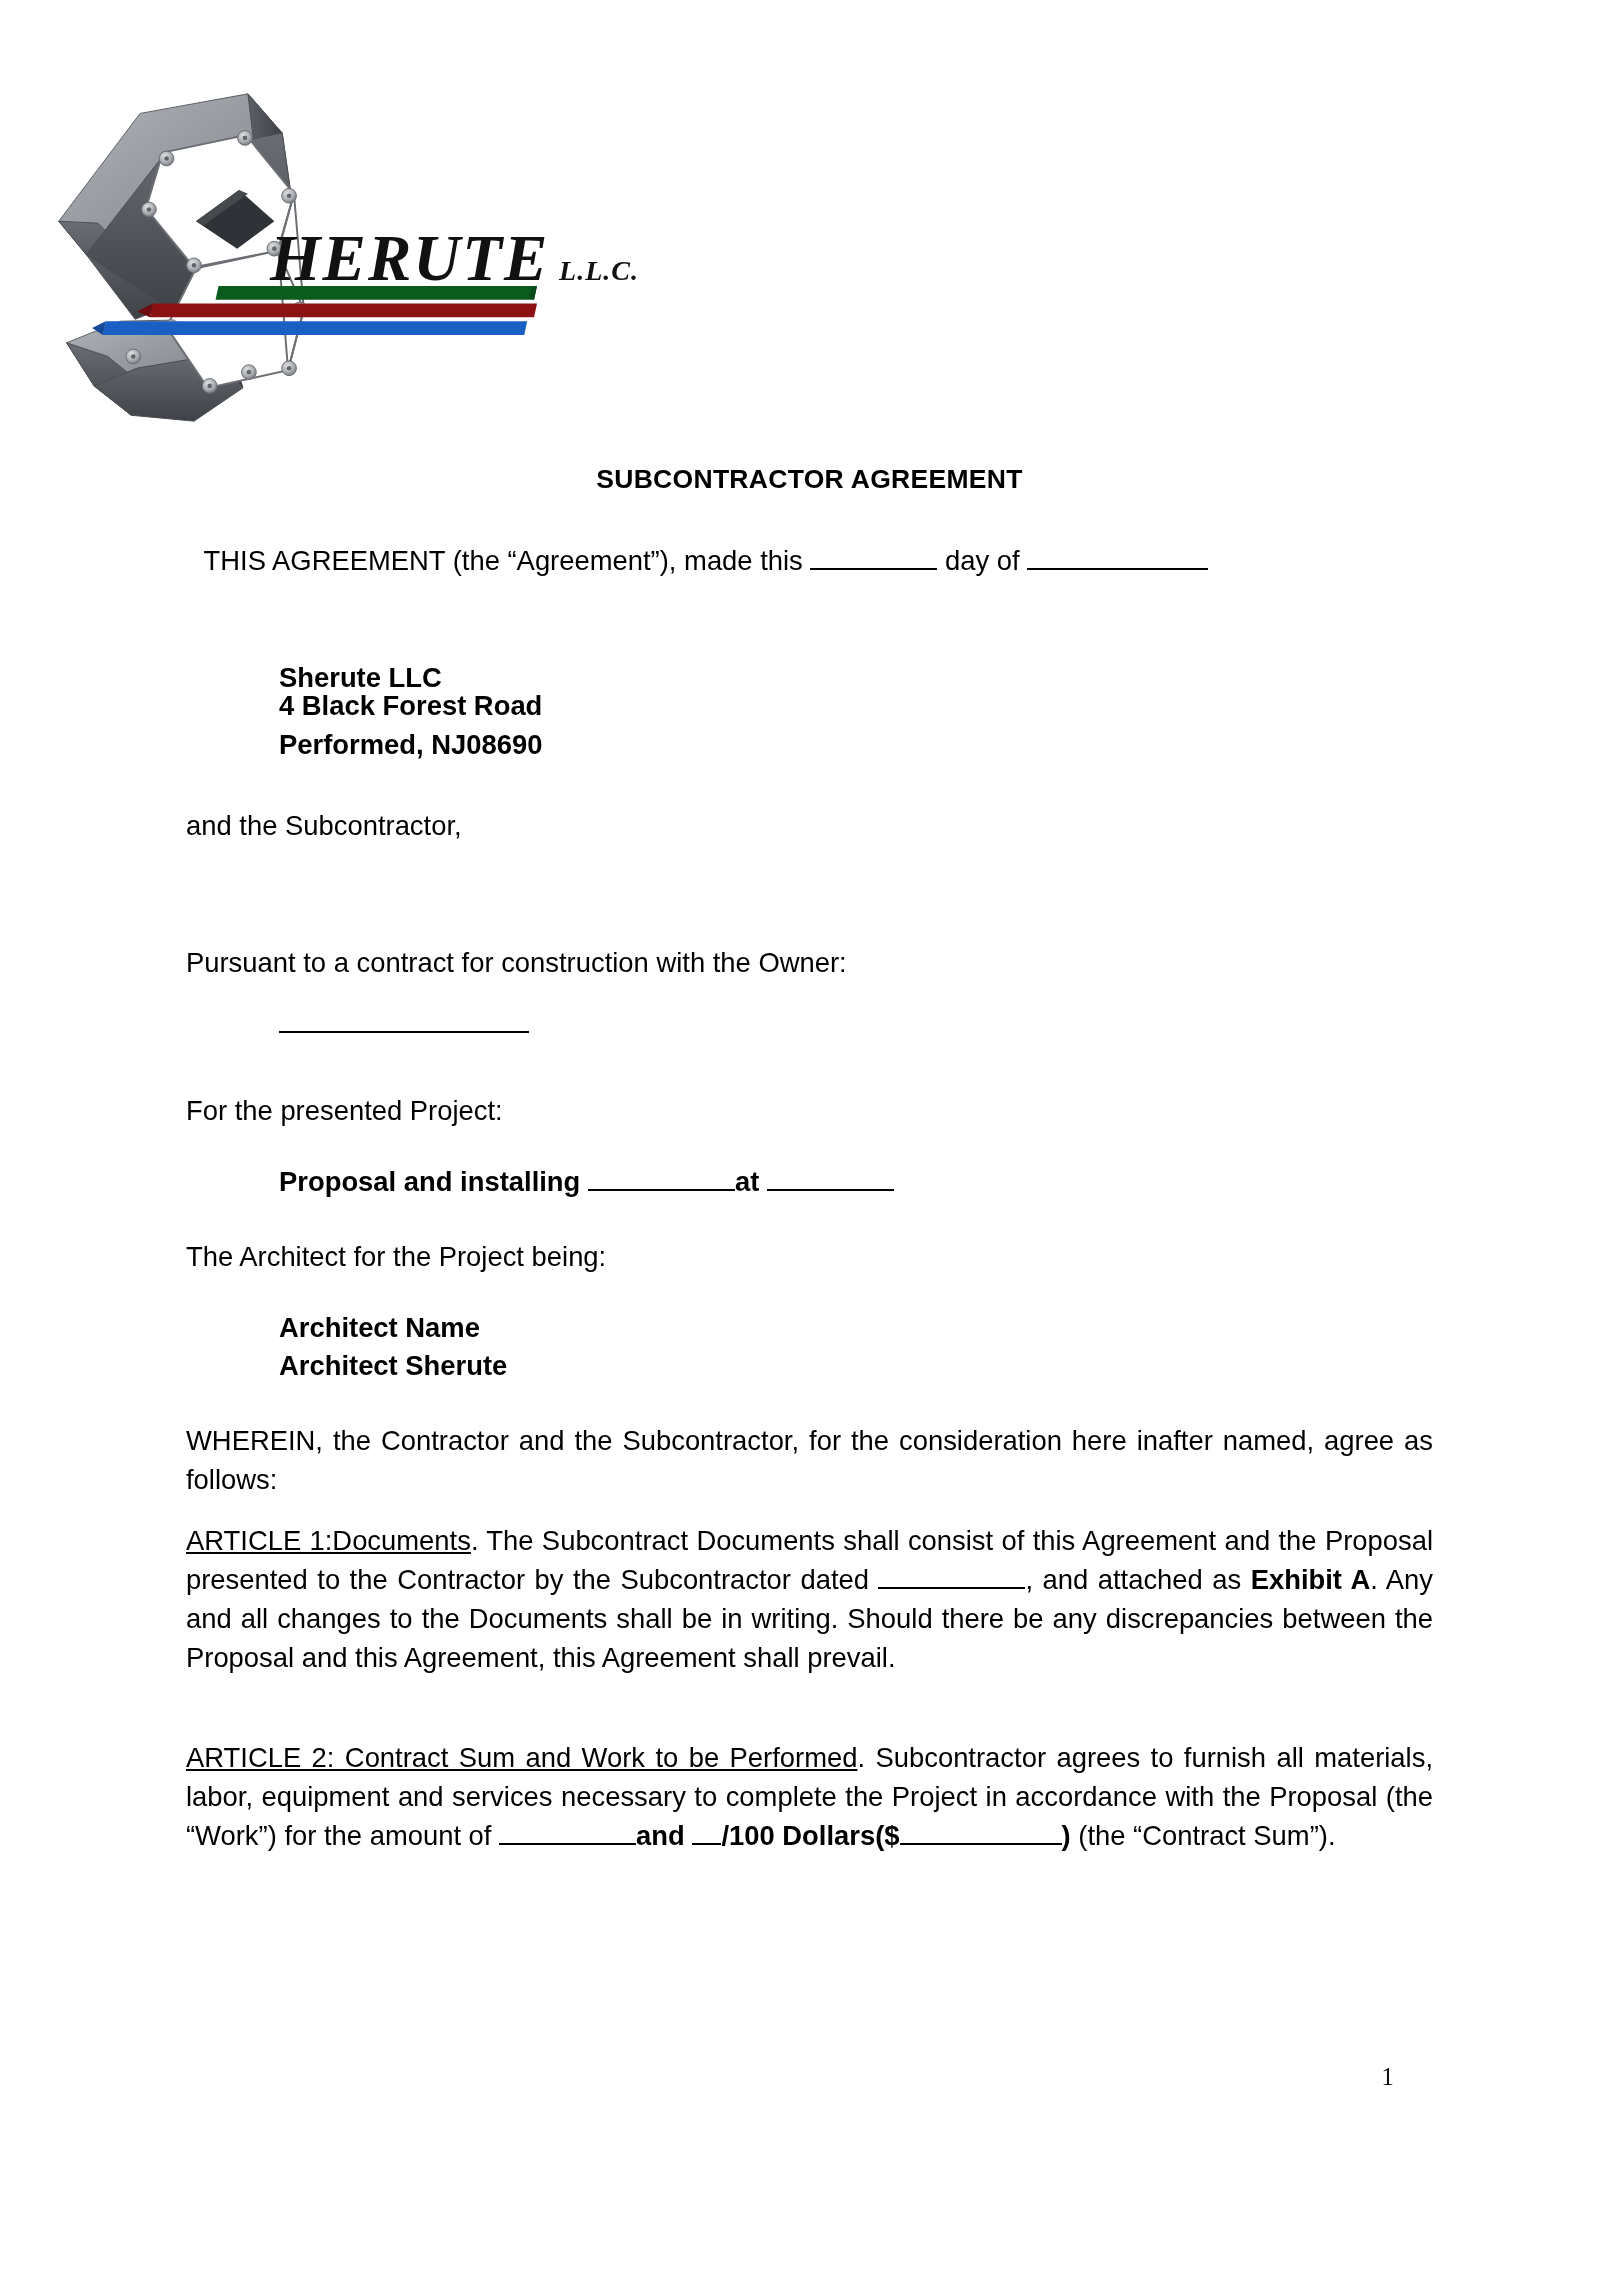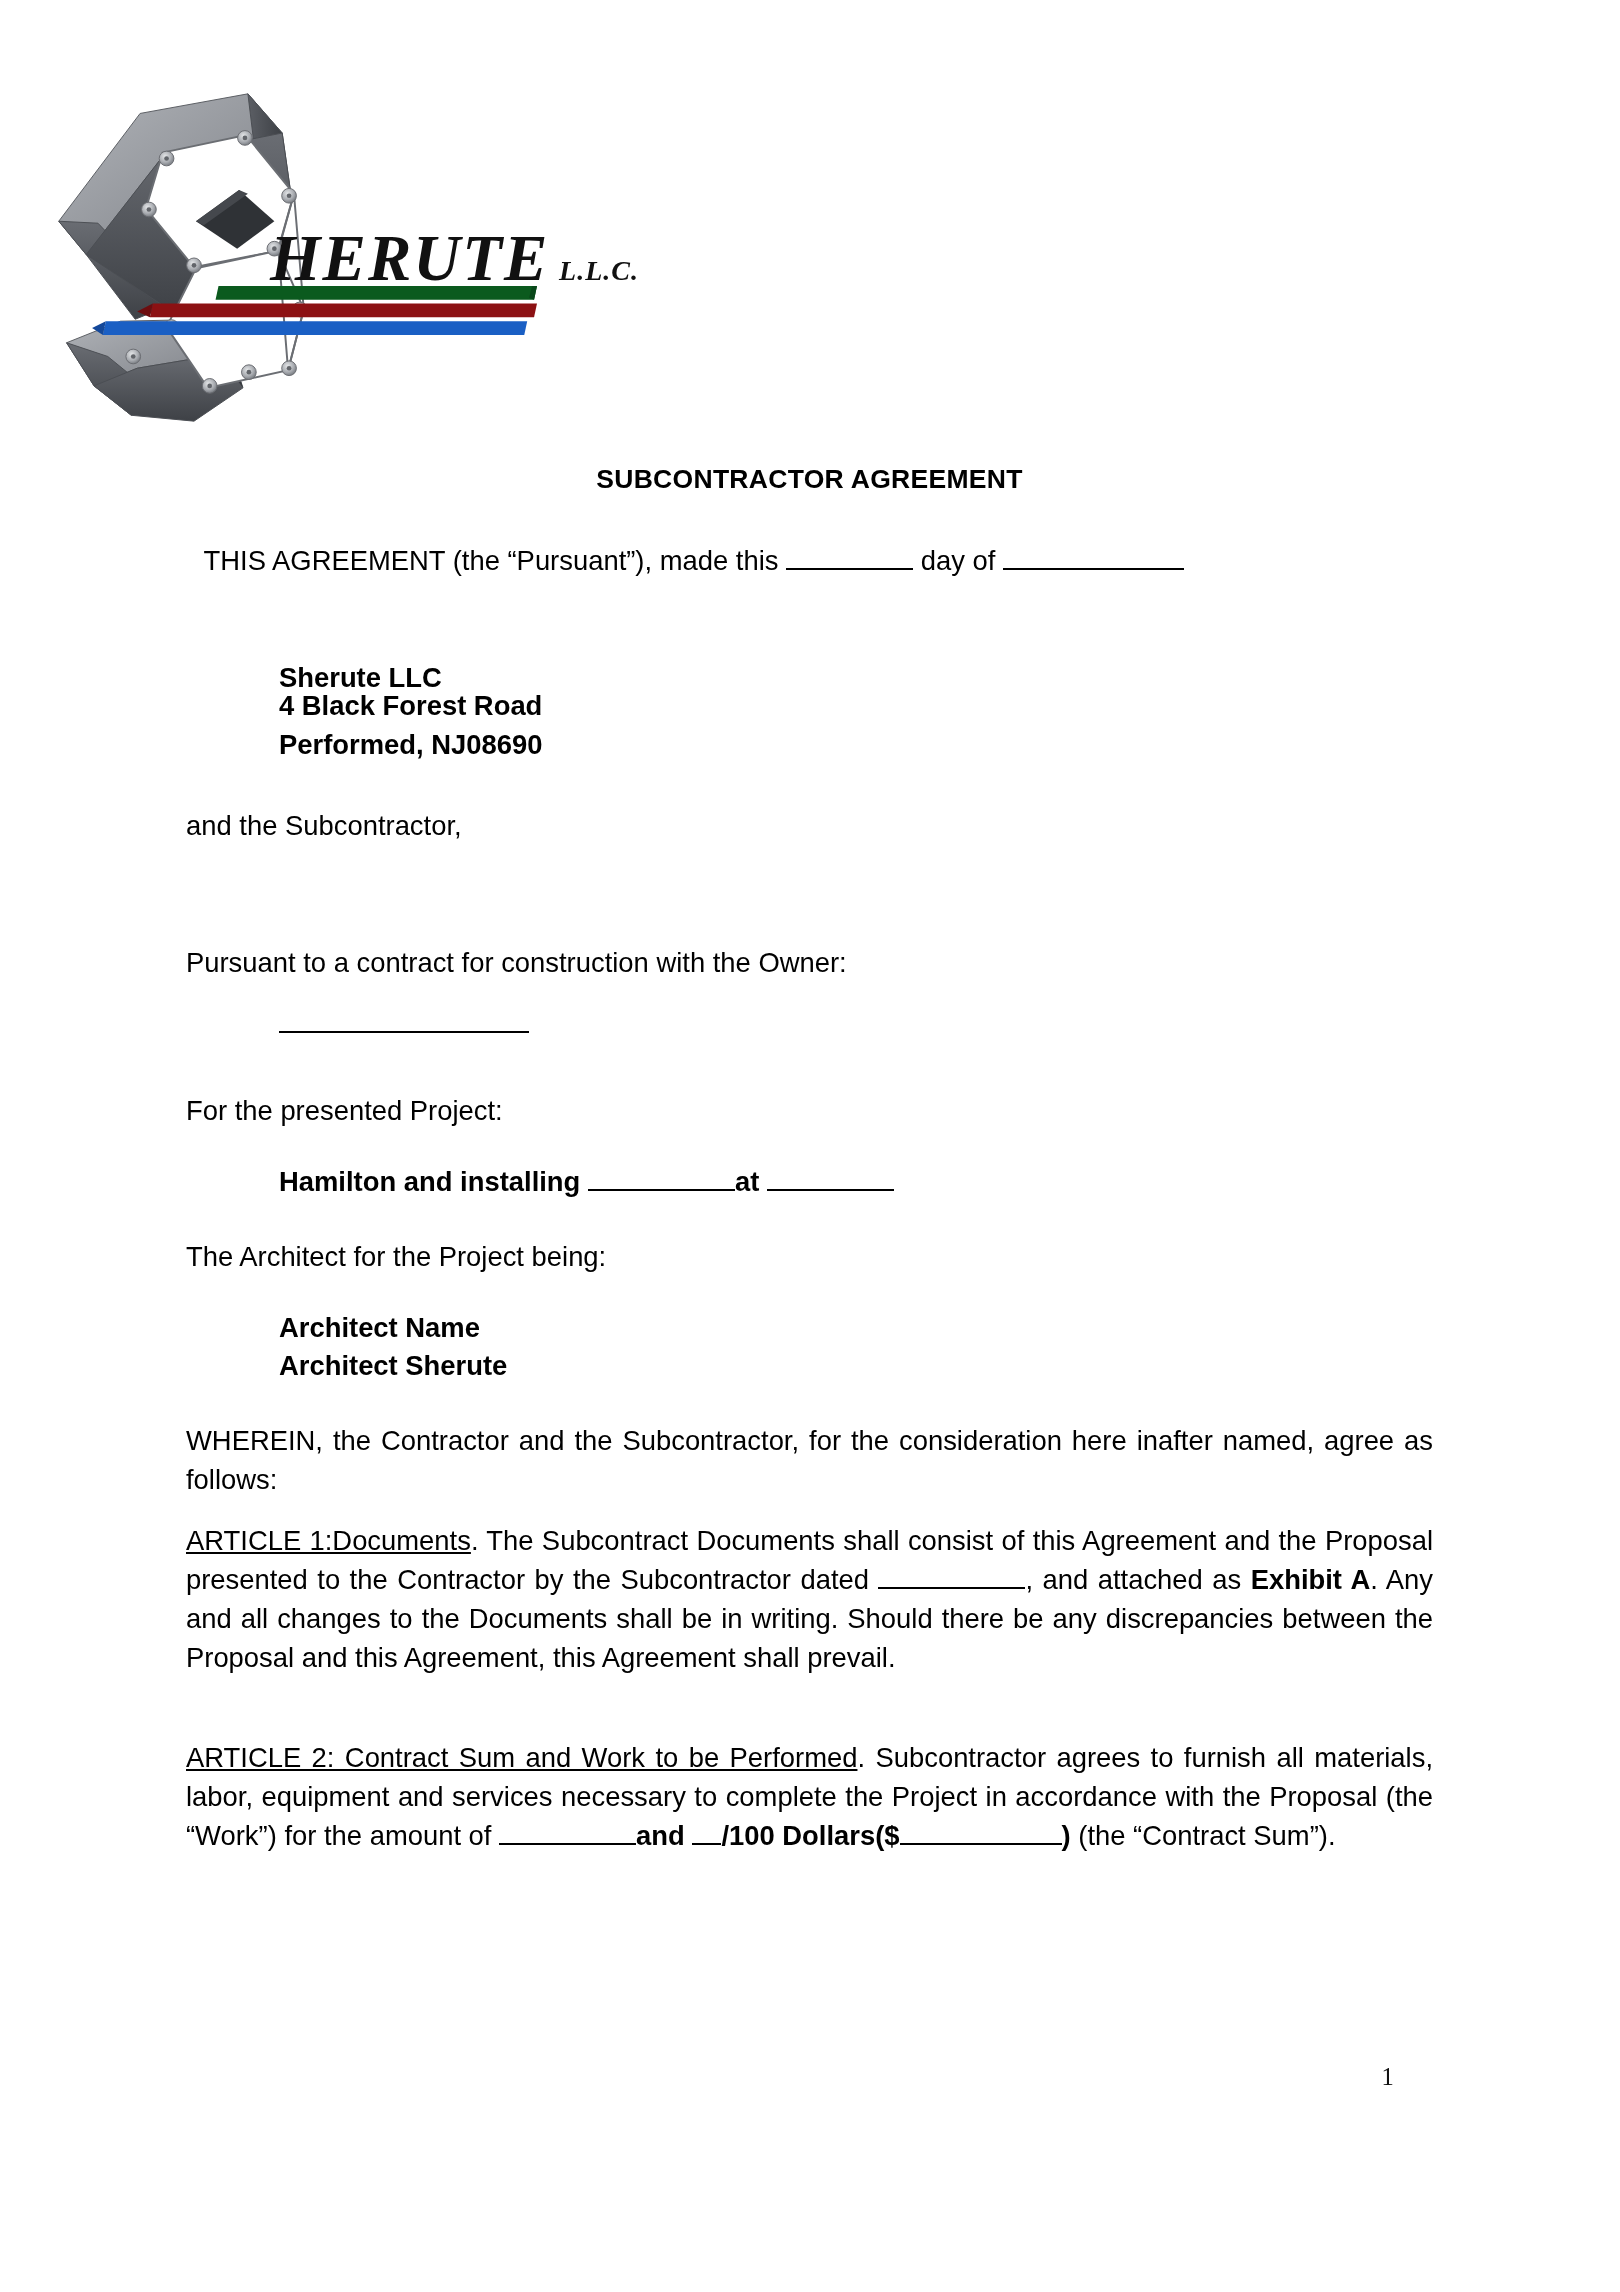--- a/index.html
+++ b/index.html
@@ -217,34 +217,34 @@
     <div class="logo-wordmark">
       <span class="big">HERUTE</span><span class="small">L.L.C.</span>
     </div>
   </div>
 
   <div class="doc">
 
     <div class="doc-title">SUBCONTRACTOR  AGREEMENT</div>
 
     <div class="para left" style="top:541px;">
-      <span class="first-indent"></span><span>THIS AGREEMENT (the “Pursuant”), made this </span><span class="blank w1"></span><span> day of </span><span class="blank w2"></span><br>
+      <span class="first-indent"></span><span>THIS AGREEMENT (the “Agreement”), made this </span><span class="blank w1"></span><span> day of </span><span class="blank w2"></span><br>
     </div>
 
     <div class="indent" style="top:648px;margin-top:10px;">Sherute LLC</div>
     <div class="indent" style="top:686px;">4 Black Forest Road</div>
     <div class="indent" style="top:725px;">Performed, NJ08690</div>
 
     <div class="para left" style="top:806px;">and the Subcontractor,</div>
 
     <div class="para left" style="top:943px;">Pursuant to a contract for construction with the Owner:</div>
     <div class="indent-line" style="top:1031px;"></div>
 
     <div class="para left" style="top:1091px;">For the presented Project:</div>
-    <div class="indent" style="top:1162px;"><span>Hamilton and installing </span><span class="blank w3"></span><span>at </span><span class="blank w4"></span></div>
+    <div class="indent" style="top:1162px;"><span>Proposal and installing </span><span class="blank w3"></span><span>at </span><span class="blank w4"></span></div>
 
     <div class="para left" style="top:1237px;">The Architect for the Project being:</div>
     <div class="indent" style="top:1308px;">Architect Name</div>
     <div class="indent" style="top:1346px;">Architect Sherute</div>
 
     <div class="para" style="top:1421px;">WHEREIN, the Contractor and the Subcontractor, for the consideration here inafter named, agree as follows:</div>
 
     <div class="para" style="top:1521px;"><span class="u">ARTICLE 1:Documents</span><span>.  The Subcontract Documents shall consist of this Agreement and the Proposal presented to the Contractor by the Subcontractor dated </span><span class="blank w5"></span><span>, and attached as </span><b class="exh">Exhibit A</b><span>.  Any and all changes to the Documents shall be in writing.  Should there be any discrepancies between the Proposal and this Agreement, this Agreement shall prevail.</span></div>
 
     <div class="para" style="top:1738px;"><span class="u">ARTICLE   2:  Contract Sum and Work to be Performed</span><span>.  Subcontractor agrees to furnish all materials, labor, equipment and services necessary to complete the Project in accordance with the Proposal (the “Work”) for the amount of </span><span class="blank w6"></span><b>and </b><span class="blank sm"></span><b>/100</b> <b>Dollars($</b><span class="blank w9"></span><b>)</b><span> (the “Contract Sum”).</span></div>

